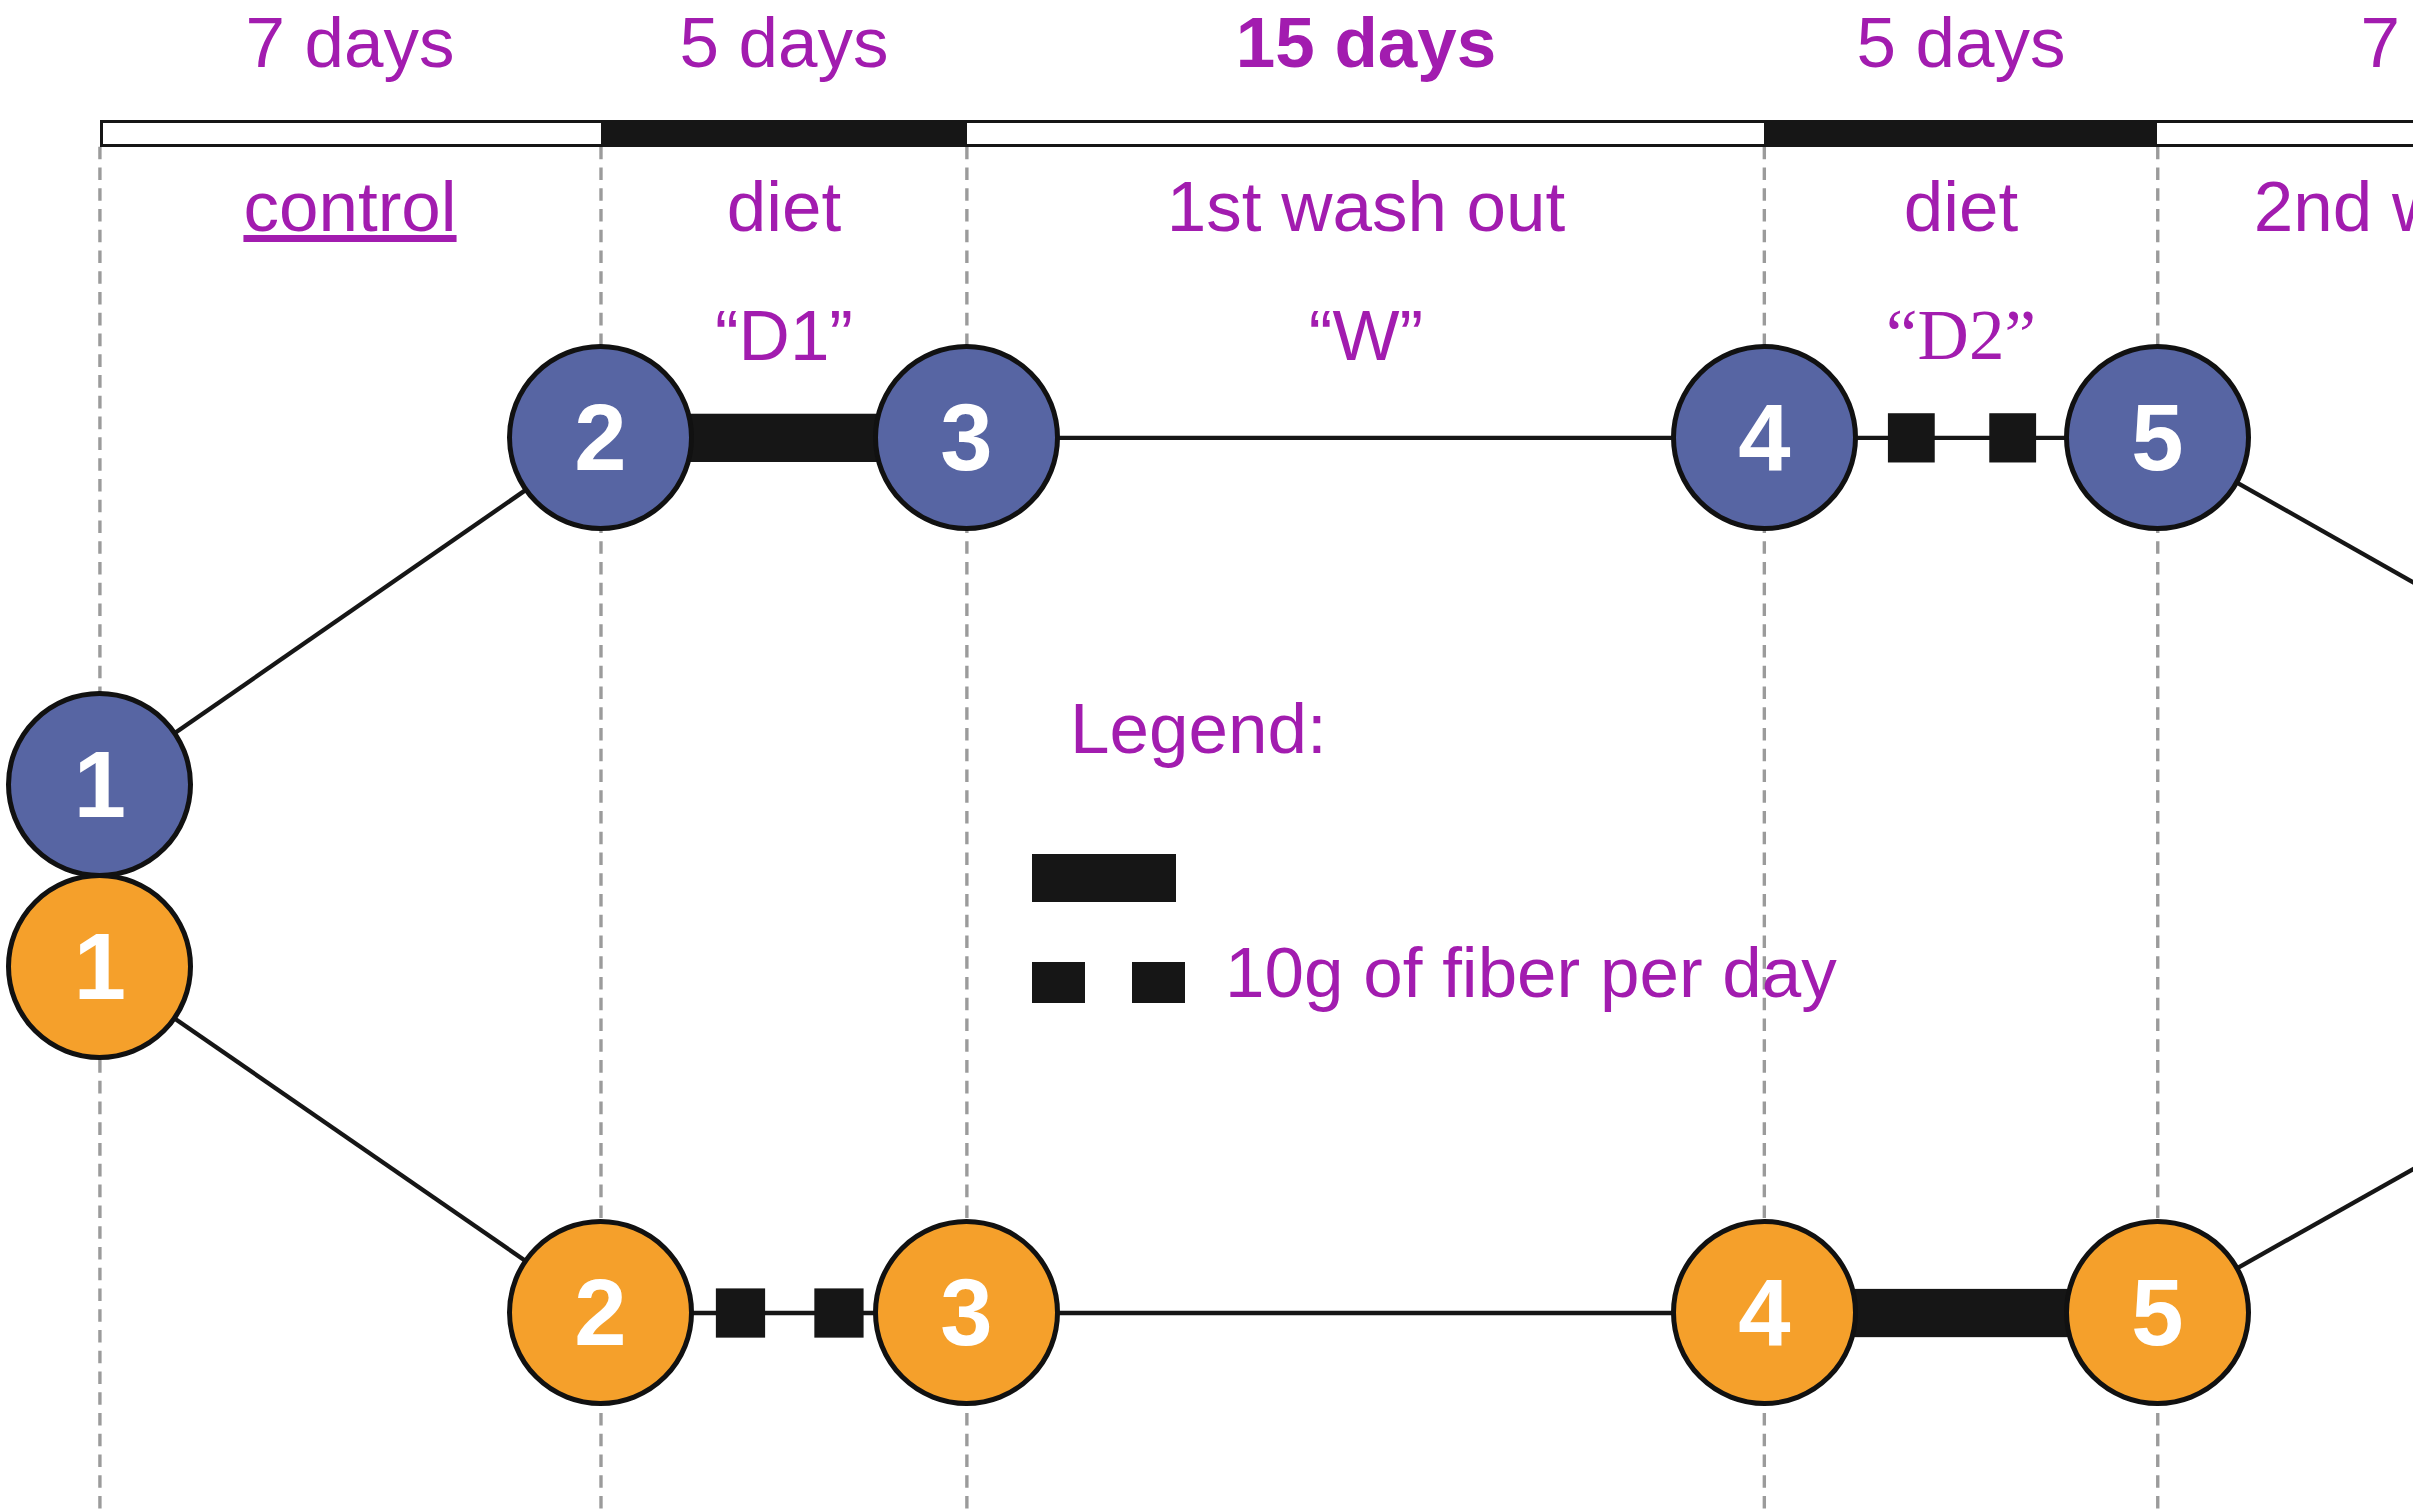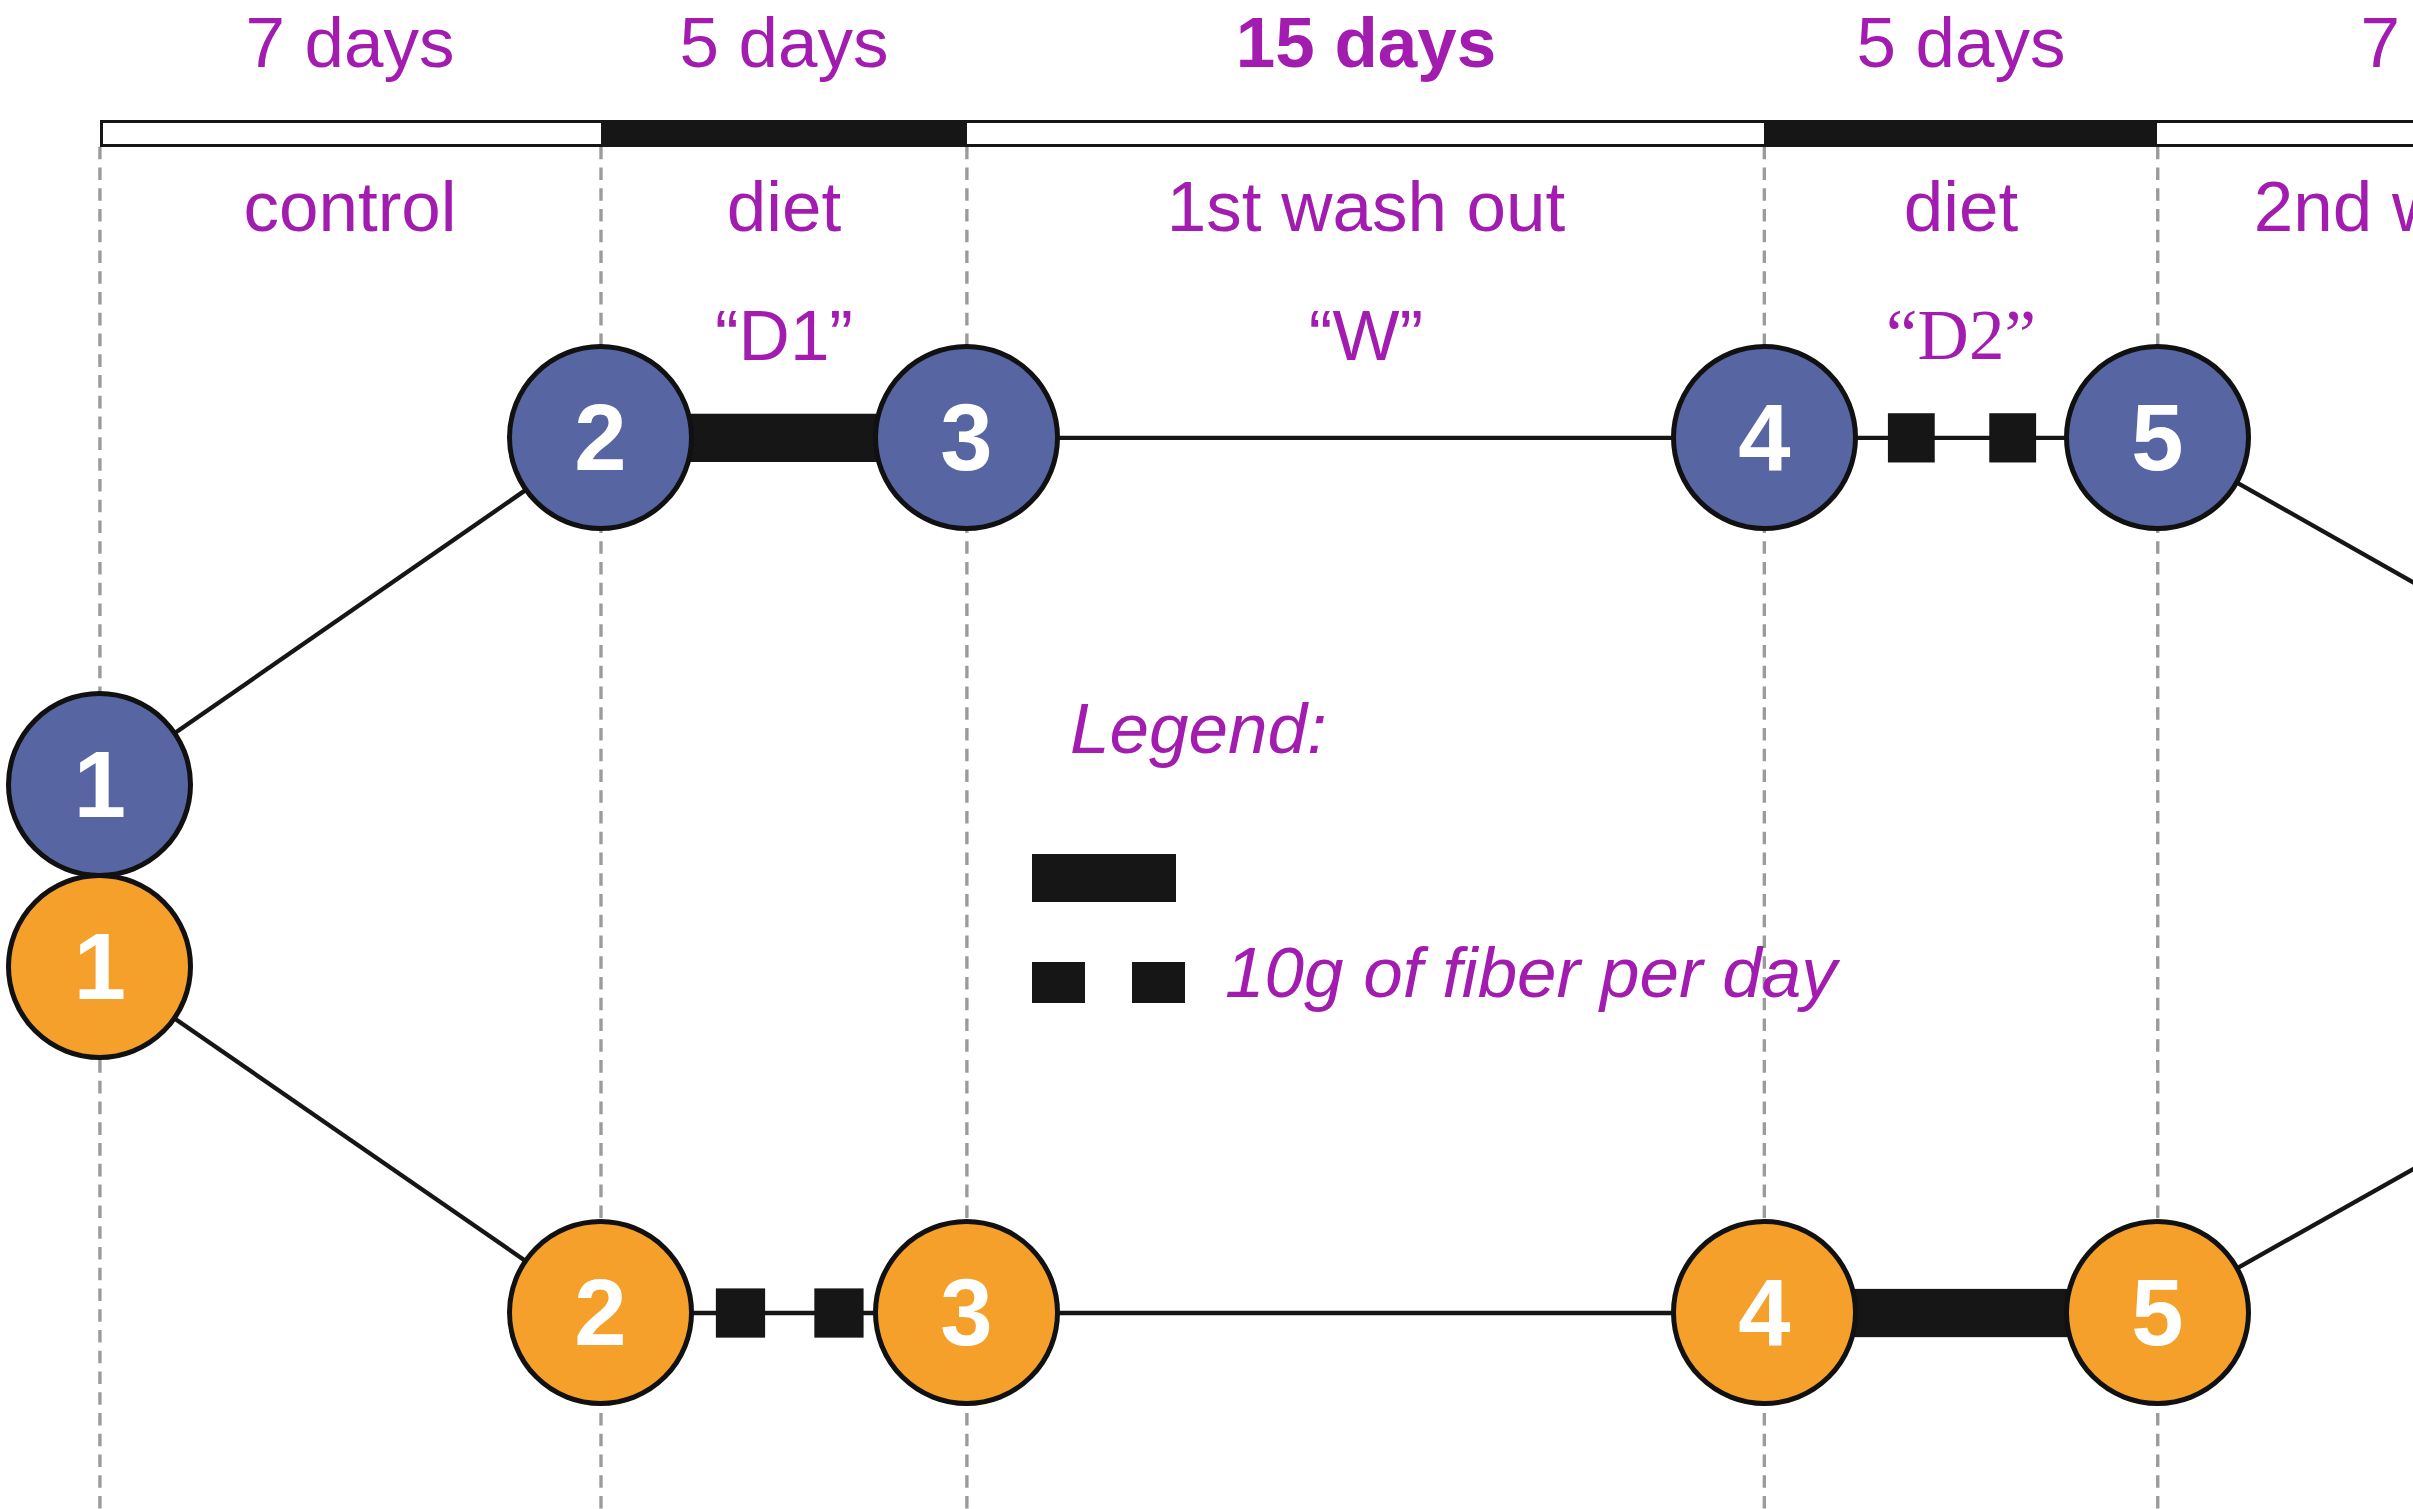--- a/index.html
+++ b/index.html
@@ -3,21 +3,21 @@
 <meta charset="utf-8">
 <style>
   html,body{margin:0;padding:0;background:#ffffff;}
   #figure{
     position:relative; width:2877px; height:1510px; background:#ffffff;
     font-family:"Liberation Sans", sans-serif; color:#161616; overflow:hidden;
   }
   svg.layer{position:absolute;left:0;top:0;}
   .lbl{position:absolute; font-size:71px; line-height:85px; white-space:nowrap;
        transform:translateX(-50%); text-align:center; color:#a21caf;}
-  .lbl-left{transform:none;font-style:italic;}
+  .lbl-left{transform:none;}
   .tlbar{position:absolute; left:100px; top:120px; width:2672px; height:26.5px;
           box-sizing:border-box; background:#ffffff; border:3.4px solid #161616;}
   .tlseg{position:absolute; top:120px; height:26.5px; background:#161616;}
   .node{position:absolute; width:187px; height:187px; box-sizing:border-box;
         border:5.3px solid #111111; border-radius:50%;
         display:flex; align-items:center; justify-content:center;}
   .node span{color:#ffffff; font-size:94px; font-weight:bold; line-height:1;}
   .node.blue{background:#5765A3;}
   .node.orange{background:#F5A02B;}
   .swatch-bar{position:absolute; background:#161616;}
@@ -68,21 +68,21 @@
   <div class="tlbar"></div>
   <div class="tlseg" style="left:601px;width:366px;"></div>
   <div class="tlseg" style="left:1764px;width:393px;"></div>
 
   <div class="lbl" style="left:350px;top:0;">7 days</div>
   <div class="lbl" style="left:784px;top:0;">5 days</div>
   <div class="lbl" style="left:1366px;top:0;font-weight:bold;">15 days</div>
   <div class="lbl" style="left:1961px;top:0;">5 days</div>
   <div class="lbl" style="left:2465px;top:0;">7 days</div>
 
-  <div class="lbl" style="left:350px;top:164px;">control</div>
+  <div class="lbl" style="left:350px;top:164px;text-decoration:underline;">control</div>
   <div class="lbl" style="left:784px;top:164px;">diet</div>
   <div class="lbl" style="left:1366px;top:164px;">1st wash out</div>
   <div class="lbl" style="left:1961px;top:164px;">diet</div>
   <div class="lbl" style="left:2465px;top:164px;">2nd wash out</div>
 
   <div class="lbl" style="left:784px;top:293px;">“D1”</div>
   <div class="lbl" style="left:1366px;top:293px;">“W”</div>
   <div class="lbl" style="left:1961px;top:293px;font-family:Liberation Serif, serif;">“D2”</div>
 
   <div class="lbl lbl-left" style="left:1070px;top:686px;">Legend:</div>

